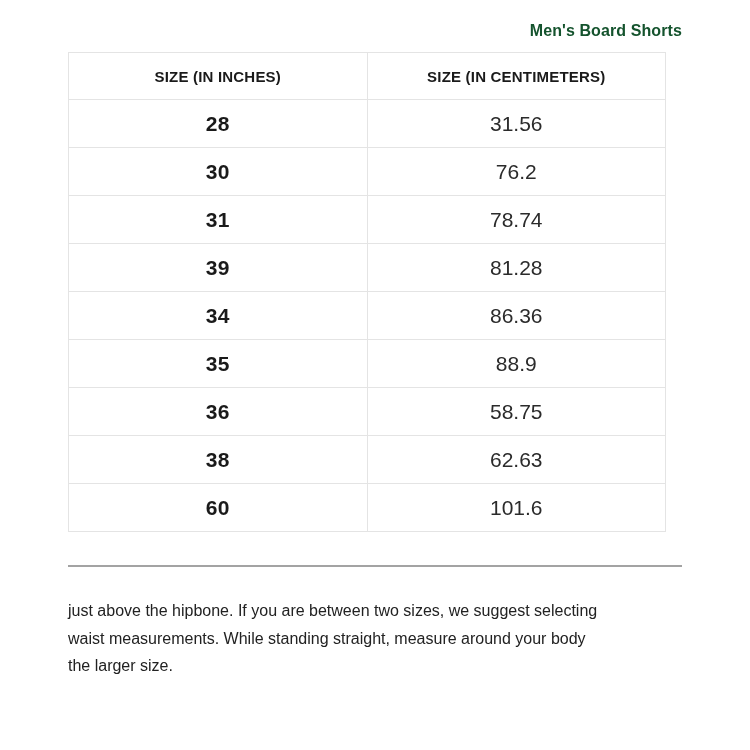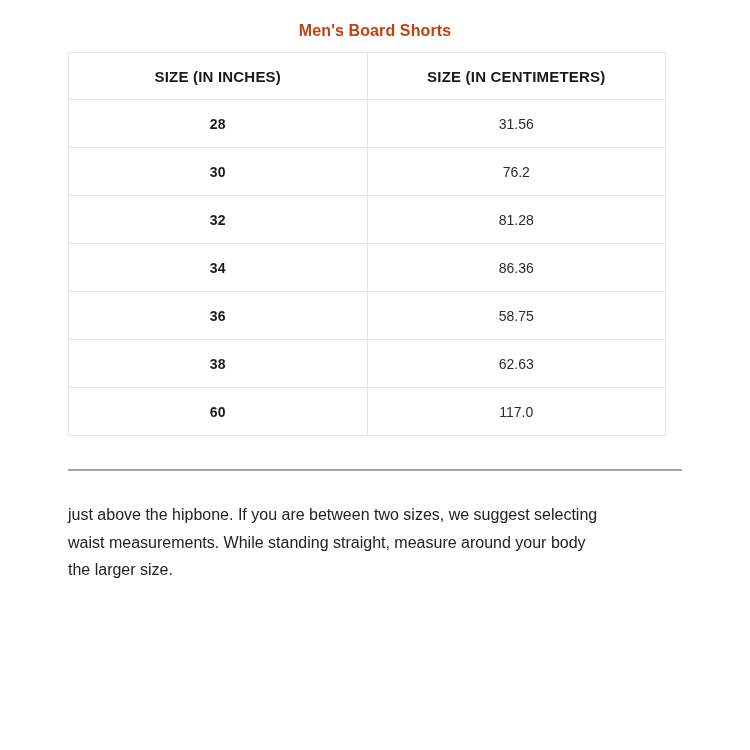--- a/index.html
+++ b/index.html
@@ -14,22 +14,22 @@
   .page {
     box-sizing: border-box;
     width: 750px;
     height: 750px;
     padding: 22px 68px 0 68px;
   }
   .chart-title {
     font-size: 16px;
     line-height: 18px;
     font-weight: 700;
-    color: #c2410c;
-    text-align: center;
+    color: #14532d;
+    text-align: right;
     margin-bottom: 12px;
     letter-spacing: 0.1px;
   }
   table.size-table {
     width: 598px;
     border-collapse: collapse;
     table-layout: fixed;
   }
   table.size-table th,
   table.size-table td {
@@ -40,21 +40,21 @@
   }
   table.size-table th {
     height: 44px;
     font-size: 15px;
     font-weight: 700;
     color: #1a1a1a;
     letter-spacing: 0.2px;
   }
   table.size-table td {
     height: 45px;
-    font-size: 14px;
+    font-size: 21px;
   }
   td.col-inches {
     width: 262px;
     font-weight: 700;
     color: #1a1a1a;
     letter-spacing: 0.3px;
   }
   td.col-cm {
     font-weight: 400;
     color: #2b2b2b;
@@ -97,38 +97,46 @@
     <tbody id="size-rows">
         <tr>
           <td class="col-inches">28</td>
           <td class="col-cm">31.56</td>
         </tr>
         <tr>
           <td class="col-inches">30</td>
           <td class="col-cm">76.2</td>
         </tr>
         <tr>
-          <td class="col-inches">32</td>
+          <td class="col-inches">31</td>
+          <td class="col-cm">78.74</td>
+        </tr>
+        <tr>
+          <td class="col-inches">39</td>
           <td class="col-cm">81.28</td>
         </tr>
         <tr>
           <td class="col-inches">34</td>
           <td class="col-cm">86.36</td>
+        </tr>
+        <tr>
+          <td class="col-inches">35</td>
+          <td class="col-cm">88.9</td>
         </tr>
         <tr>
           <td class="col-inches">36</td>
           <td class="col-cm">58.75</td>
         </tr>
         <tr>
           <td class="col-inches">38</td>
           <td class="col-cm">62.63</td>
         </tr>
         <tr>
           <td class="col-inches">60</td>
-          <td class="col-cm">117.0</td>
+          <td class="col-cm">101.6</td>
         </tr>
       </tbody>
   </table>
 
   <hr class="divider">
 
   <div class="note">
     <p class="note-line">just above the hipbone. If you are between two sizes, we suggest selecting</p>
     <p class="note-line">waist measurements. While standing straight, measure around your body</p>
     <p class="note-line">the larger size.</p>

